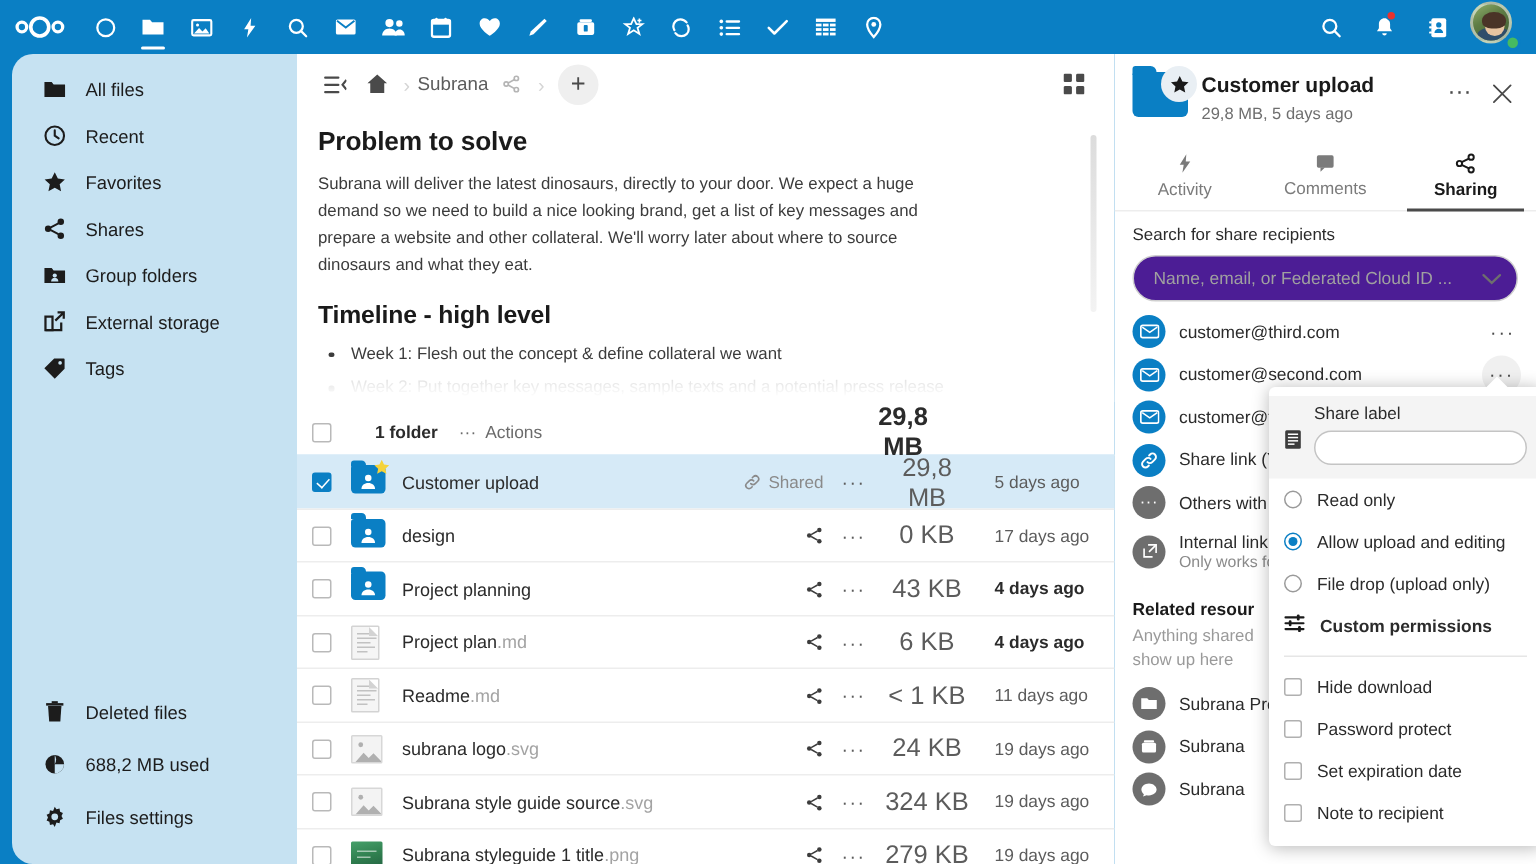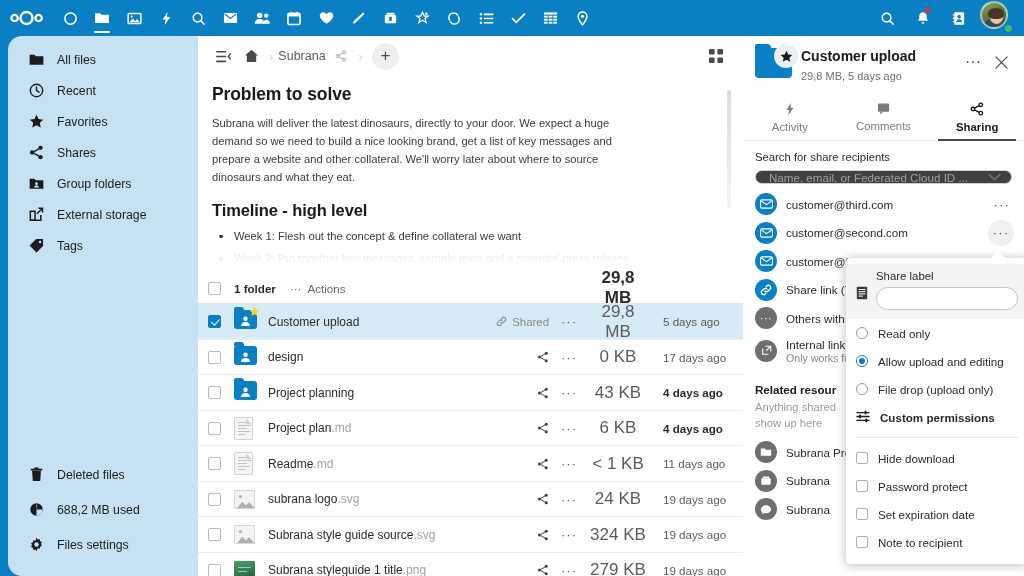--- a/index.html
+++ b/index.html
@@ -105,21 +105,21 @@
   }
   .ws-scroll {
     position: absolute; right: 12px; top: 14px; width: 4px; height: 118px;
     border-radius: 3px; background: linear-gradient(to bottom,#dcdcdc,#f3f3f3);
   }
 
   
   .tbl { margin-top: 4px; }
   .thead {
     display: flex; align-items: center; height: 30px; padding: 0 14px 0 10px;
-    font-size: 11.6px; color: #3c3c3c;
+    font-size: 11.6px; color: #3c3c3c; gap: 16px;
   }
   .trow {
     display: flex; align-items: center; height: 35.5px; padding: 0 14px 0 10px;
     border-top: 1px solid #ededed; font-size: 12px; color: #2b2b2b; cursor: pointer;
   }
   .trow.selected { background: #d6eaf7; border-top-color: #d6eaf7; }
   .cb-cell { width: 26px; display: flex; align-items: center; }
   .ck {
     width: 13px; height: 13px; border: 1.6px solid #b9b9b9; border-radius: 2px;
     background: #fff; cursor: pointer; display: block;
@@ -199,22 +199,22 @@
     justify-content: center; gap: 5px; cursor: pointer; font-size: 11.4px; color: #7b7b7b;
     position: relative;
   }
   .rb-tab.active { color: #1a1a1a; font-weight: bold; }
   .rb-tab.active::after {
     content:""; position:absolute; bottom:-1px; left: 8px; right: 8px; height: 2px; background: #4a4a4a;
   }
   .rb-body { padding: 10px 12px 0 12px; }
   .rb-label { font-size: 11.3px; color: #2b2b2b; margin-bottom: 7px; }
   .rb-input {
-    height: 14px; border: 1.4px solid #cfcfcf; border-radius: 16px; display: flex;
-    align-items: center; padding: 0 10px 0 13px; cursor: text; background: #404040;
+    height: 31px; border: 1.4px solid #cfcfcf; border-radius: 16px; display: flex;
+    align-items: center; padding: 0 10px 0 13px; cursor: text; background: #4c1d95;
   }
   .rb-input span { font-size: 11.6px; color: #a0a0a0; flex: 1; }
 
   .sh-row { display: flex; align-items: center; height: 28.5px; gap: 9px; cursor: pointer; position: relative; }
   .sh-av {
     width: 22px; height: 22px; border-radius: 50%; display:flex; align-items:center;
     justify-content:center; flex: 0 0 22px;
   }
   .sh-av.mail { background: #0a7fc4; }
   .sh-av.link { background: #0a7fc4; }

